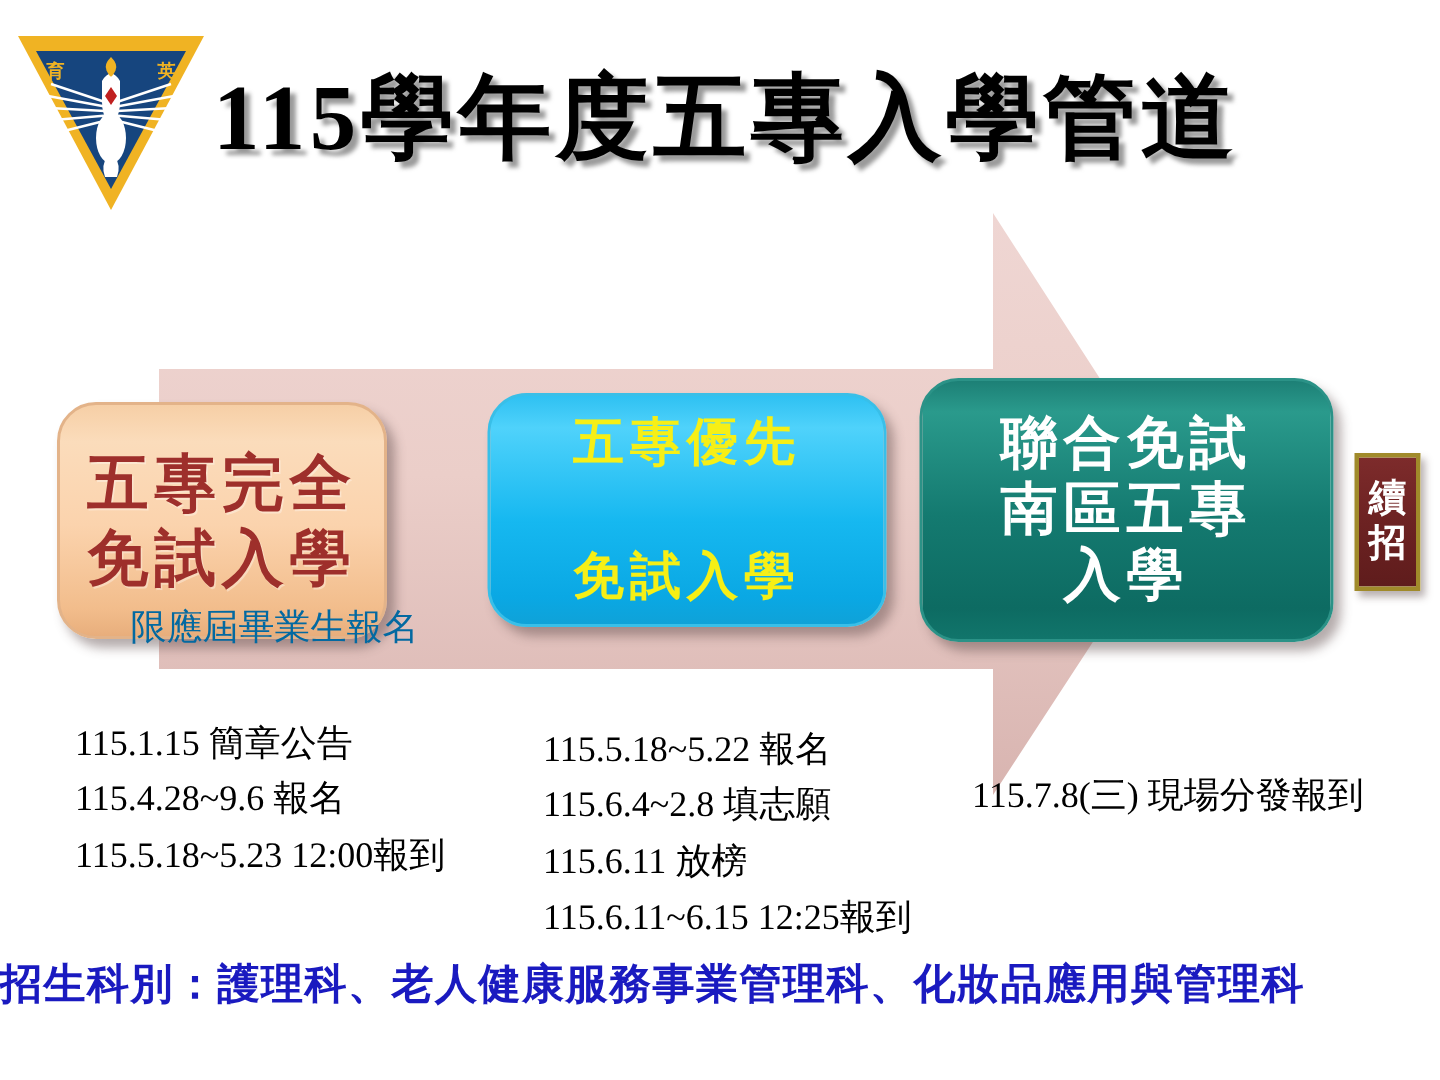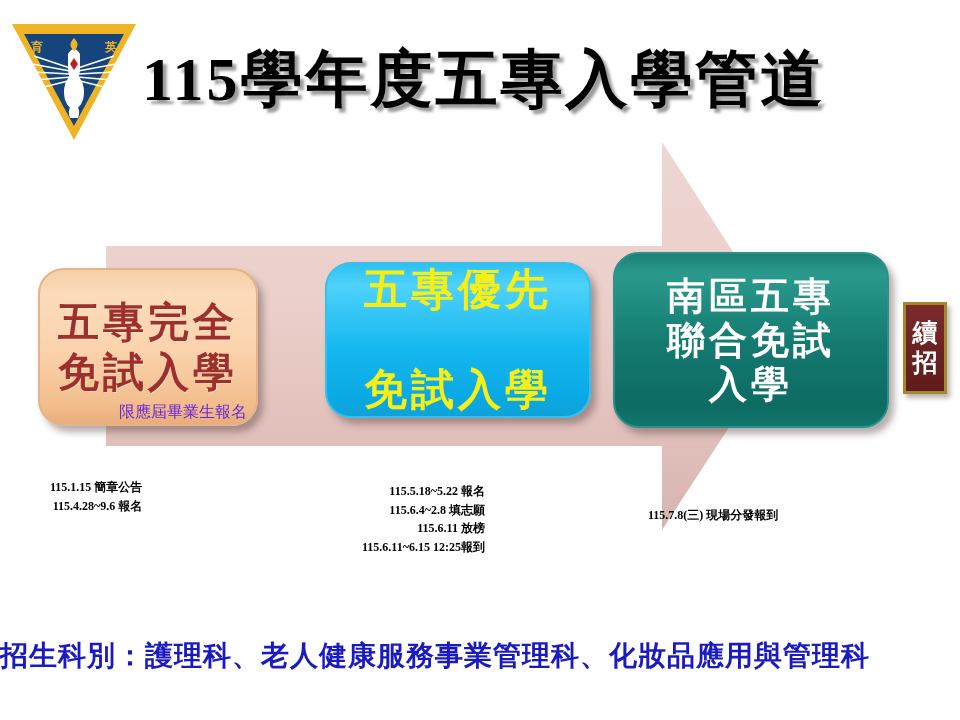--- a/index.html
+++ b/index.html
@@ -95,43 +95,43 @@
   }
   #box-complete .box-line { text-shadow: 1px 1px 0 rgba(255,255,255,0.35); }
 
   .box-note {
     position: absolute;
     left: 60px;
     top: 402px;
     width: 246px;
     text-align: center;
     font-family: "Liberation Serif", "DejaVu Serif", serif;
-    font-size: 16px;
+    font-size: 24px;
     font-weight: normal;
-    color: #6d28d9;
+    color: #0369a1;
     letter-spacing: 0px;
     white-space: nowrap;
   }
 
   
   #box-priority {
     left: 325px;
     top: 262px;
     width: 266px;
     height: 156px;
     background:
       linear-gradient(180deg,
         #2fc1f2 0%,
         #4fd2fb 14%,
         #16b8f0 55%,
         #0aa8e4 88%,
         #0fa2d8 100%);
     border: 2px solid #39bfe8;
     color: #f6ef16;
-    font-size: 43px;
+    font-size: 34px;
     line-height: 1.22;
     letter-spacing: 4px;
     gap: 48px;
   }
 
   
   #box-south {
     left: 613px;
     top: 252px;
     width: 276px;
@@ -169,26 +169,25 @@
     font-size: 25px;
     font-weight: bold;
     line-height: 1.22;
     box-shadow: 3px 4px 5px rgba(80,60,60,0.4);
   }
 
   
   .dates {
     position: absolute;
     font-family: "Liberation Serif", "DejaVu Serif", serif;
-    font-size: 12px;
-    font-weight: bold;
+    font-size: 24px;
+    font-weight: normal;
     color: #000000;
     line-height: 1.56;
     white-space: nowrap;
-    text-align: right;
   }
   #dates-complete { left: 50px;  top: 478px; }
   #dates-priority { left: 362px; top: 482px; }
   #dates-south    { left: 648px; top: 500px; line-height: 2.6; }
 
   
   .footer {
     position: absolute;
     left: 0;
     top: 637px;
@@ -249,33 +248,34 @@
     <span class="box-line">免試入學</span>
   </div>
   <div class="box-note">限應屆畢業生報名</div>
 
   <div class="box" id="box-priority">
     <span class="box-line">五專優先</span>
     <span class="box-line">免試入學</span>
   </div>
 
   <div class="box" id="box-south">
+    <span class="box-line">聯合免試</span>
     <span class="box-line">南區五專</span>
-    <span class="box-line">聯合免試</span>
     <span class="box-line">入學</span>
   </div>
 
   <div id="box-continue">
     <span>續</span>
     <span>招</span>
   </div>
 
   <div class="dates" id="dates-complete">
     <div>115.1.15 簡章公告</div>
     <div>115.4.28~9.6 報名</div>
+    <div>115.5.18~5.23 12:00報到</div>
   </div>
 
   <div class="dates" id="dates-priority">
     <div>115.5.18~5.22 報名</div>
     <div>115.6.4~2.8 填志願</div>
     <div>115.6.11 放榜</div>
     <div>115.6.11~6.15 12:25報到</div>
   </div>
 
   <div class="dates" id="dates-south">

